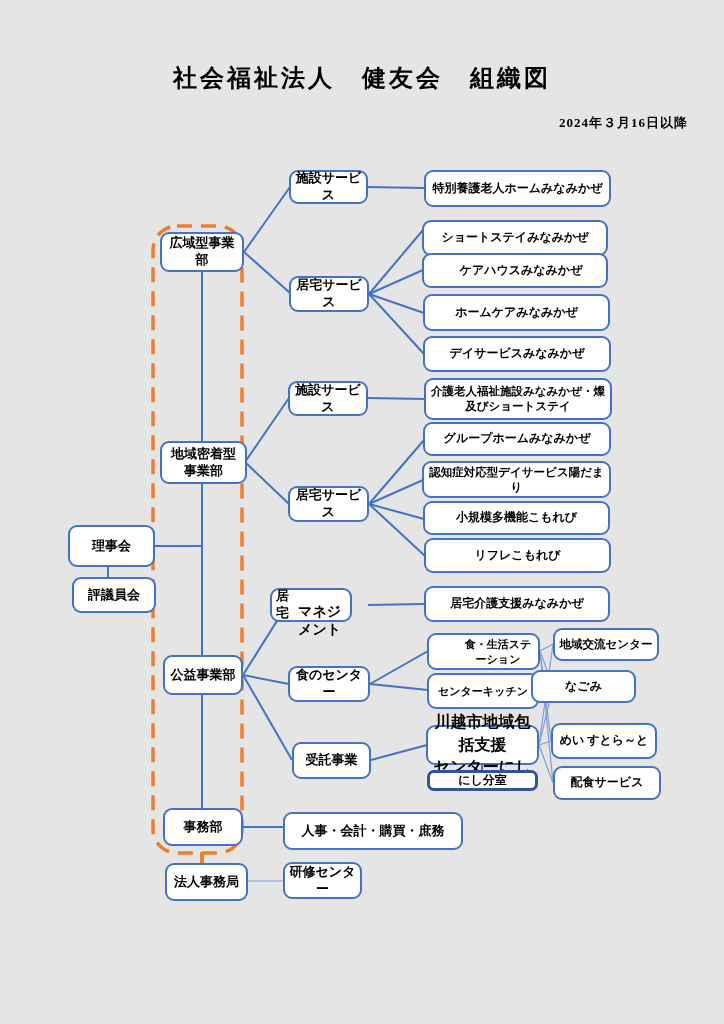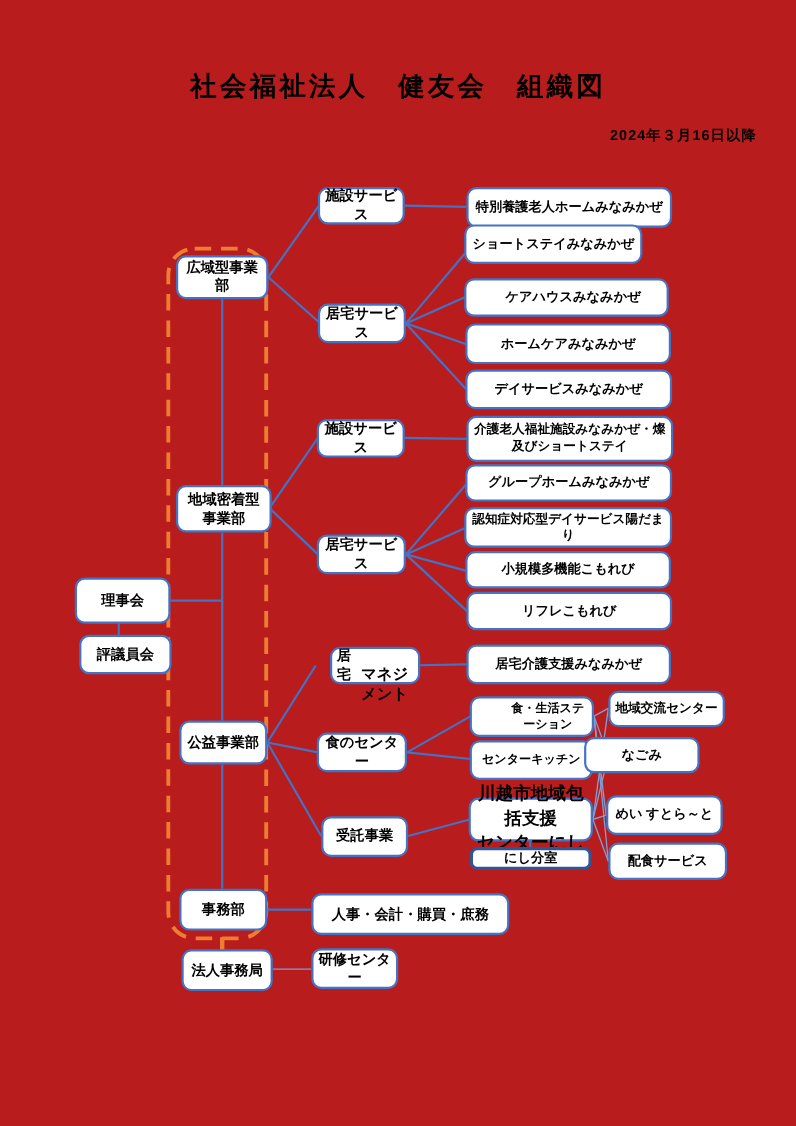--- a/index.html
+++ b/index.html
@@ -1,18 +1,18 @@
 <!DOCTYPE html>
 <html><head>
 <meta charset="utf-8">
 <style>
   html,body{margin:0;padding:0;background:#ffffff;}
   .canvas{
-    position:relative;width:724px;height:1024px;background:#b91c1c;
-    font-family:Liberation Sans, sans-serif;color:#000;
+    position:relative;width:724px;height:1024px;background:#e5e5e5;
+    font-family:Liberation Serif, serif;color:#000;
     overflow:hidden;
   }
   svg.wires{position:absolute;left:0;top:0;width:724px;height:1024px;z-index:1;}
   .ln{stroke:#4472C4;stroke-width:2;fill:none;}
   .tn{stroke:#7F9FD4;stroke-width:1.2;fill:none;}
   .frame{stroke:#ED7D31;stroke-width:3.5;fill:none;stroke-dasharray:15 9;}
   .stub{stroke:#ED7D31;stroke-width:4;fill:none;}
   .node{
     position:absolute;box-sizing:border-box;z-index:2;
     background:#fff;border:2.5px solid #4472C4;border-radius:9px;
@@ -100,28 +100,28 @@
   <div class="node" style="left:160px;top:441px;width:87px;height:43px;">地域密着型
 事業部</div>
   <div class="node" style="left:163px;top:655px;width:80px;height:40px;">公益事業部</div>
   <div class="node" style="left:163px;top:808px;width:80px;height:38px;">事務部</div>
   <div class="node" style="left:165px;top:863px;width:83px;height:38px;">法人事務局</div>
 
   <div class="node" style="left:289px;top:170px;width:79px;height:34px;">施設サービス</div>
   <div class="node" style="left:289px;top:276px;width:80px;height:36px;">居宅サービス</div>
   <div class="node" style="left:288px;top:381px;width:80px;height:35px;">施設サービス</div>
   <div class="node" style="left:288px;top:486px;width:81px;height:36px;">居宅サービス</div>
-  <div class="node" style="left:300px;top:588px;width:82px;height:34px;"><span>居宅</span><span class="sub">マネジメント</span></div>
+  <div class="node" style="left:270px;top:588px;width:82px;height:34px;"><span>居宅</span><span class="sub">マネジメント</span></div>
   <div class="node" style="left:288px;top:666px;width:82px;height:36px;">食のセンター</div>
   <div class="node" style="left:292px;top:742px;width:79px;height:37px;">受託事業</div>
   <div class="node" style="left:283px;top:812px;width:180px;height:38px;">人事・会計・購買・庶務</div>
   <div class="node" style="left:283px;top:862px;width:79px;height:37px;">研修センター</div>
 
   <div class="node fs12" style="left:424px;top:170px;width:187px;height:37px;">特別養護老人ホームみなみかぜ</div>
-  <div class="node fs12" style="left:422px;top:204px;width:162px;height:36px;">ショートステイみなみかぜ</div>
+  <div class="node fs12" style="left:422px;top:220px;width:186px;height:36px;">ショートステイみなみかぜ</div>
   <div class="node fs12" style="left:422px;top:253px;width:186px;height:35px;padding-left:14px;">ケアハウスみなみかぜ</div>
   <div class="node fs12" style="left:423px;top:294px;width:187px;height:37px;">ホームケアみなみかぜ</div>
   <div class="node fs12" style="left:423px;top:336px;width:188px;height:36px;">デイサービスみなみかぜ</div>
 
   <div class="node fs115" style="left:424px;top:378px;width:188px;height:42px;">介護老人福祉施設みなみかぜ・燦
 及びショートステイ</div>
   <div class="node fs12" style="left:423px;top:422px;width:188px;height:34px;">グループホームみなみかぜ</div>
   <div class="node fs115" style="left:422px;top:461px;width:189px;height:37px;">認知症対応型デイサービス陽だまり</div>
   <div class="node fs12" style="left:423px;top:501px;width:187px;height:34px;">小規模多機能こもれび</div>
   <div class="node fs12" style="left:424px;top:538px;width:187px;height:35px;">リフレこもれび</div>

